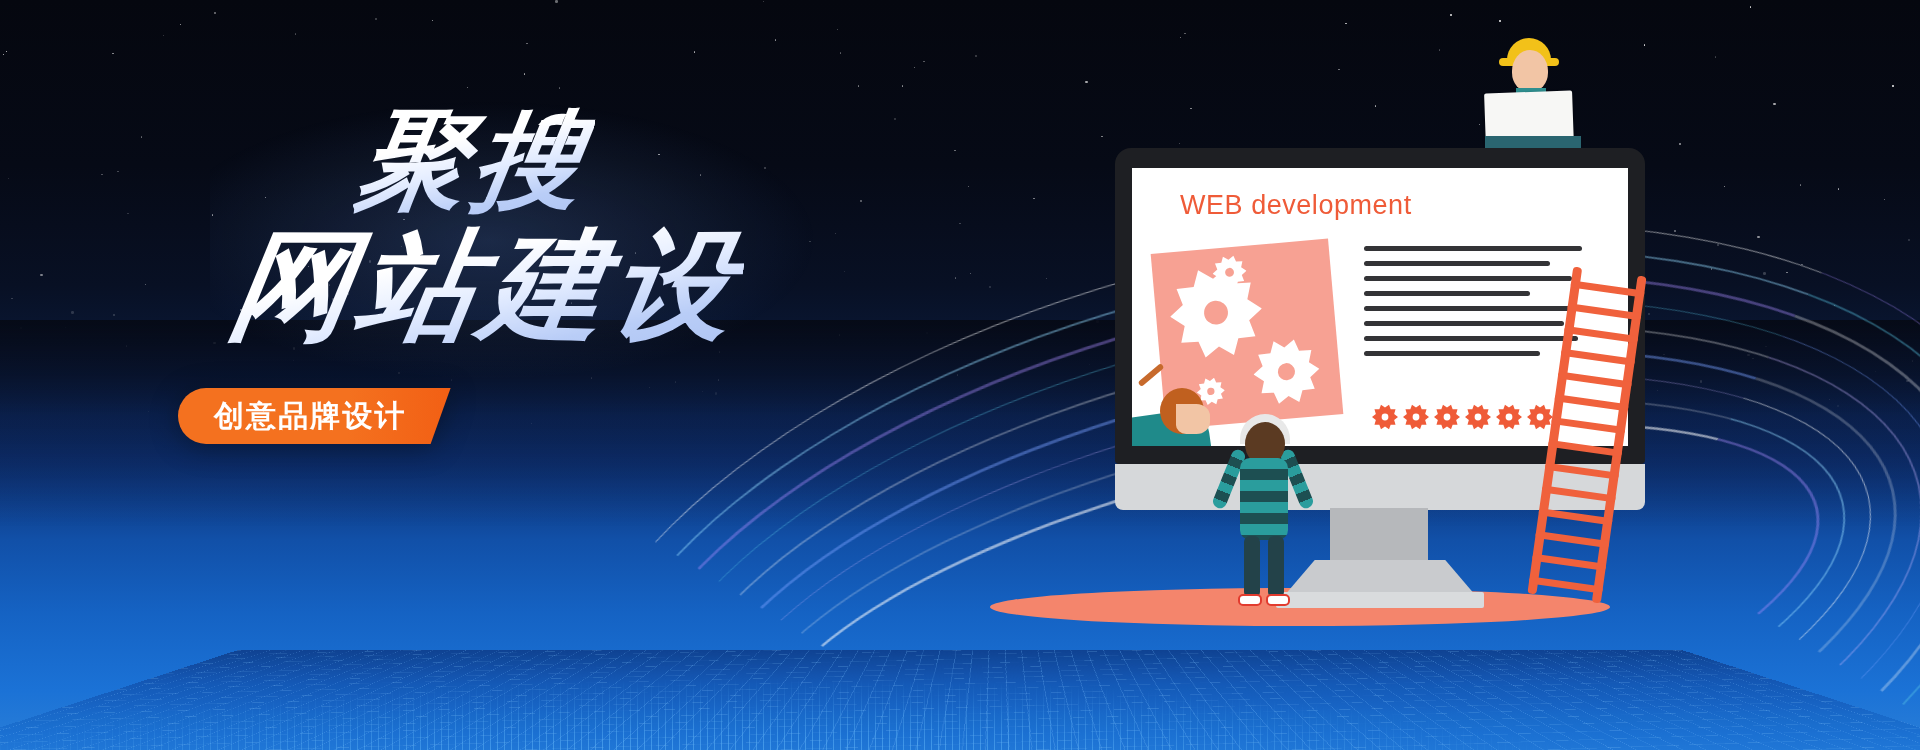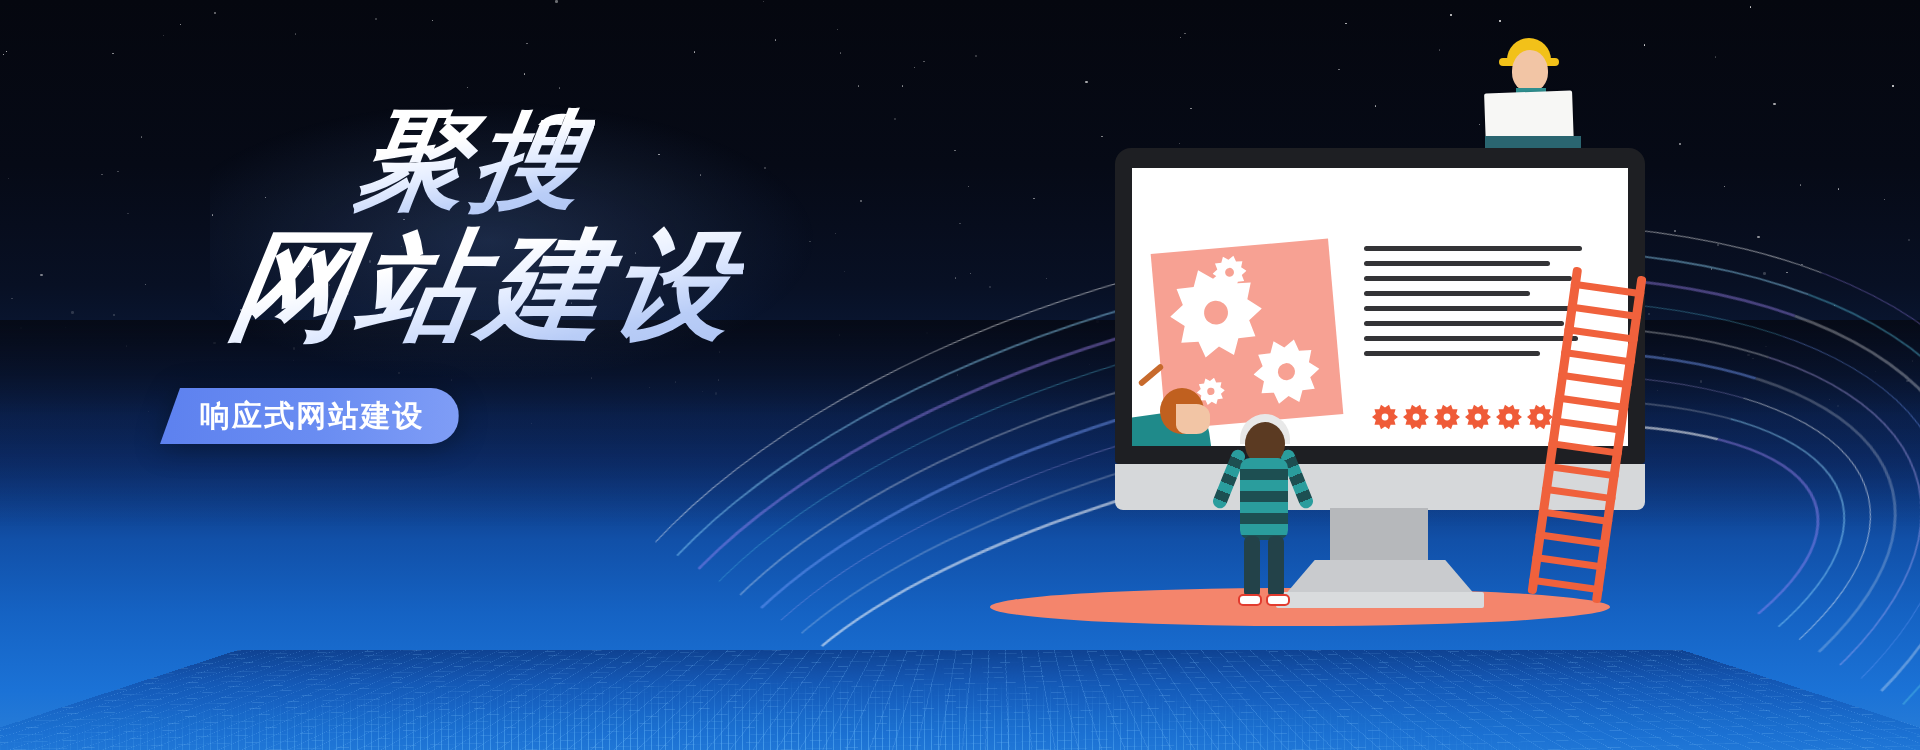--- a/index.html
+++ b/index.html
@@ -448,21 +448,21 @@
     </div>
 
   <div class="copy">
     <div class="glow"></div>
 
     <div class="line1">聚搜</div>
 
     <div class="line2">网站建设</div>
 
     <div class="pills">
-      <div class="pill pill-right">响应式网站建设</div>
+      <div class="pill pill-left">创意品牌设计</div>
     </div>
 
   </div>
 
   <div class="illus">
 
     <div class="ground-ellipse"></div>
 
     <div>
       <div class="hair-w"></div>
@@ -472,20 +472,21 @@
       <div class="torso-w"></div>
       <div class="blueprint"></div>
       <div class="legs-w"></div>
       <div class="shoe" style="left:462px;top:176px;transform:rotate(-16deg);"></div>
       <div class="shoe" style="left:524px;top:176px;transform:rotate(14deg);"></div>
     </div>
 
     <div class="monitor-body">
       <div class="screen">
 
+        <div class="web-title">WEB development</div>
 
         <div class="gear-card" id="gearcard">
             <div style="position: absolute; left: 14px; top: 18px;"><svg width="92" height="92" viewBox="0 0 92 92">
                 <polygon points="92.00,46.00 78.37,56.52 83.21,73.04 66.01,73.54 60.21,89.75 46.00,80.04 31.79,89.75 25.99,73.54 8.79,73.04 13.63,56.52 0.00,46.00 13.63,35.48 8.79,18.96 25.99,18.46 31.79,2.25 46.00,11.96 60.21,2.25 66.01,18.46 83.21,18.96 78.37,35.48" fill="#ffffff"></polygon>
                 <circle cx="46" cy="46" r="11.96" fill="#f7a193"></circle>
               </svg></div>
             <div style="position: absolute; left: 92px; top: 96px;"><svg width="66" height="66" viewBox="0 0 66 66">
                 <polygon points="66.00,33.00 56.22,40.55 59.70,52.40 47.35,52.76 43.20,64.38 33.00,57.42 22.80,64.38 18.65,52.76 6.30,52.40 9.78,40.55 0.00,33.00 9.78,25.45 6.30,13.60 18.65,13.24 22.80,1.62 33.00,8.58 43.20,1.62 47.35,13.24 59.70,13.60 56.22,25.45" fill="#ffffff"></polygon>
                 <circle cx="33" cy="33" r="8.58" fill="#f7a193"></circle>
               </svg></div>

